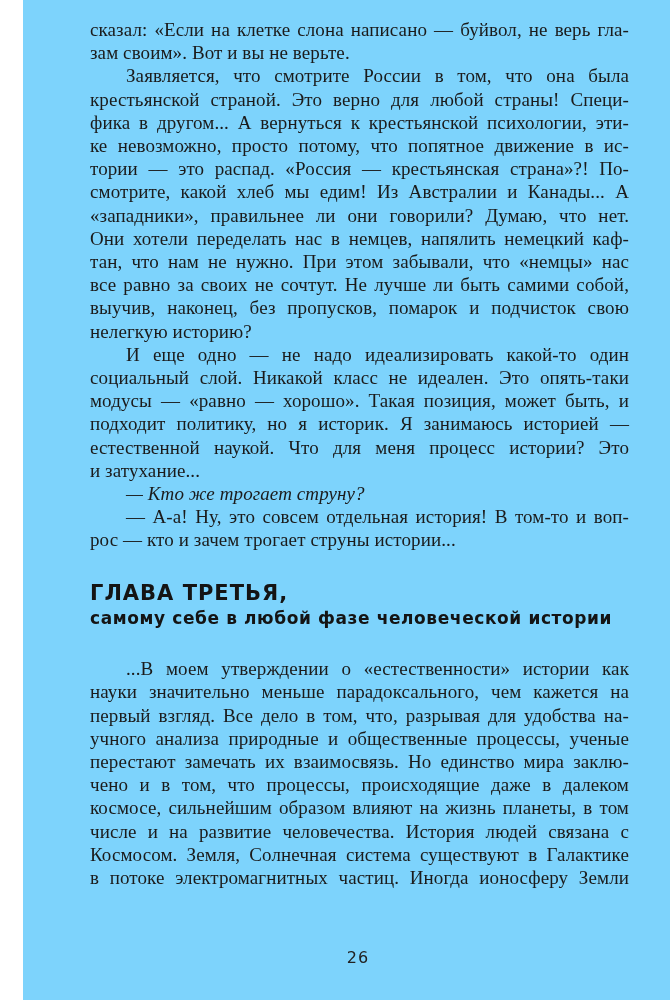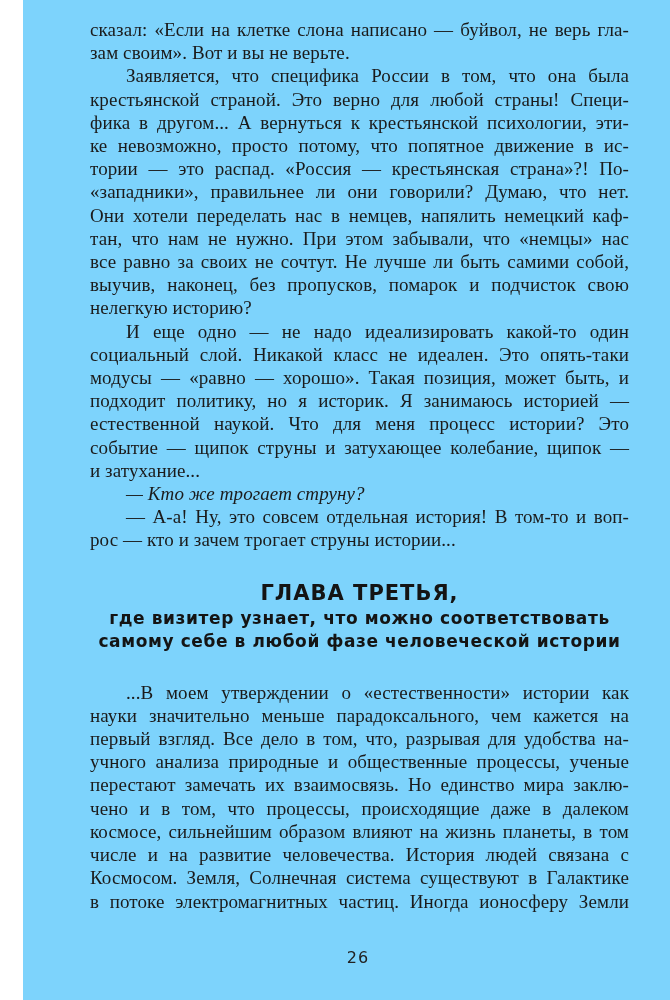--- a/index.html
+++ b/index.html
@@ -29,21 +29,20 @@
     letter-spacing: 0.1px;
   }
   .line.indent { padding-left: 36px; }
   .line.last {
     text-align: left;
     text-align-last: left;
   }
   .chapter-heading {
     margin-top: 27px;
     margin-bottom: 27px;
-    text-align: center;
     font-family: "DejaVu Sans", sans-serif;
     font-weight: bold;
     color: #141414;
   }
   .chapter-title {
     font-size: 21px;
     letter-spacing: 1px;
     line-height: 28px;
   }
   .chapter-subtitle {
@@ -68,53 +67,52 @@
 
 <div class="page" style="background: #7dd3fc; color: rgb(27, 27, 27); margin-left: 23px;">
   <div class="text-block">
 
     <div>
         <div class="paragraph">
           <div class="line">сказал: «Если на клетке слона написано — буйвол, не верь гла-</div>
           <div class="line last">зам своим». Вот и вы не верьте.</div>
         </div>
         <div class="paragraph">
-          <div class="line indent">Заявляется, что специфика России в том, что она была</div>
+          <div class="line indent">Заявляется, что смотрите России в том, что она была</div>
           <div class="line">крестьянской страной. Это верно для любой страны! Специ-</div>
           <div class="line">фика в другом... А вернуться к крестьянской психологии, эти-</div>
           <div class="line">ке невозможно, просто потому, что попятное движение в ис-</div>
           <div class="line">тории — это распад. «Россия — крестьянская страна»?! По-</div>
+          <div class="line">смотрите, какой хлеб мы едим! Из Австралии и Канады... А</div>
           <div class="line">«западники», правильнее ли они говорили? Думаю, что нет.</div>
           <div class="line">Они хотели переделать нас в немцев, напялить немецкий каф-</div>
           <div class="line">тан, что нам не нужно. При этом забывали, что «немцы» нас</div>
           <div class="line">все равно за своих не сочтут. Не лучше ли быть самими собой,</div>
           <div class="line">выучив, наконец, без пропусков, помарок и подчисток свою</div>
           <div class="line last">нелегкую историю?</div>
         </div>
         <div class="paragraph">
           <div class="line indent">И еще одно — не надо идеализировать какой-то один</div>
           <div class="line">социальный слой. Никакой класс не идеален. Это опять-таки</div>
           <div class="line">модусы — «равно — хорошо». Такая позиция, может быть, и</div>
           <div class="line">подходит политику, но я историк. Я занимаюсь историей —</div>
           <div class="line">естественной наукой. Что для меня процесс истории? Это</div>
-          <div class="line">событие — щипок струны и затухающее колебание, щипок —</div>
           <div class="line last">и затухание...</div>
         </div>
         <div class="paragraph italic">
           <div class="line indent last">— Кто же трогает струну?</div>
         </div>
         <div class="paragraph">
           <div class="line indent">— А-а! Ну, это совсем отдельная история! В том-то и воп-</div>
           <div class="line last">рос — кто и зачем трогает струны истории...</div>
         </div>
       </div>
 
     <div class="chapter-heading">
       <div class="chapter-title">ГЛАВА ТРЕТЬЯ,</div>
-      <div class="chapter-subtitle">где визитер узнает, что можно соответствовать</div>
       <div class="chapter-subtitle">самому себе в любой фазе человеческой истории</div>
     </div>
 
     <div>
         <div class="paragraph">
           <div class="line indent">...В моем утверждении о «естественности» истории как</div>
           <div class="line">науки значительно меньше парадоксального, чем кажется на</div>
           <div class="line">первый взгляд. Все дело в том, что, разрывая для удобства на-</div>
           <div class="line">учного анализа природные и общественные процессы, ученые</div>
           <div class="line">перестают замечать их взаимосвязь. Но единство мира заклю-</div>

